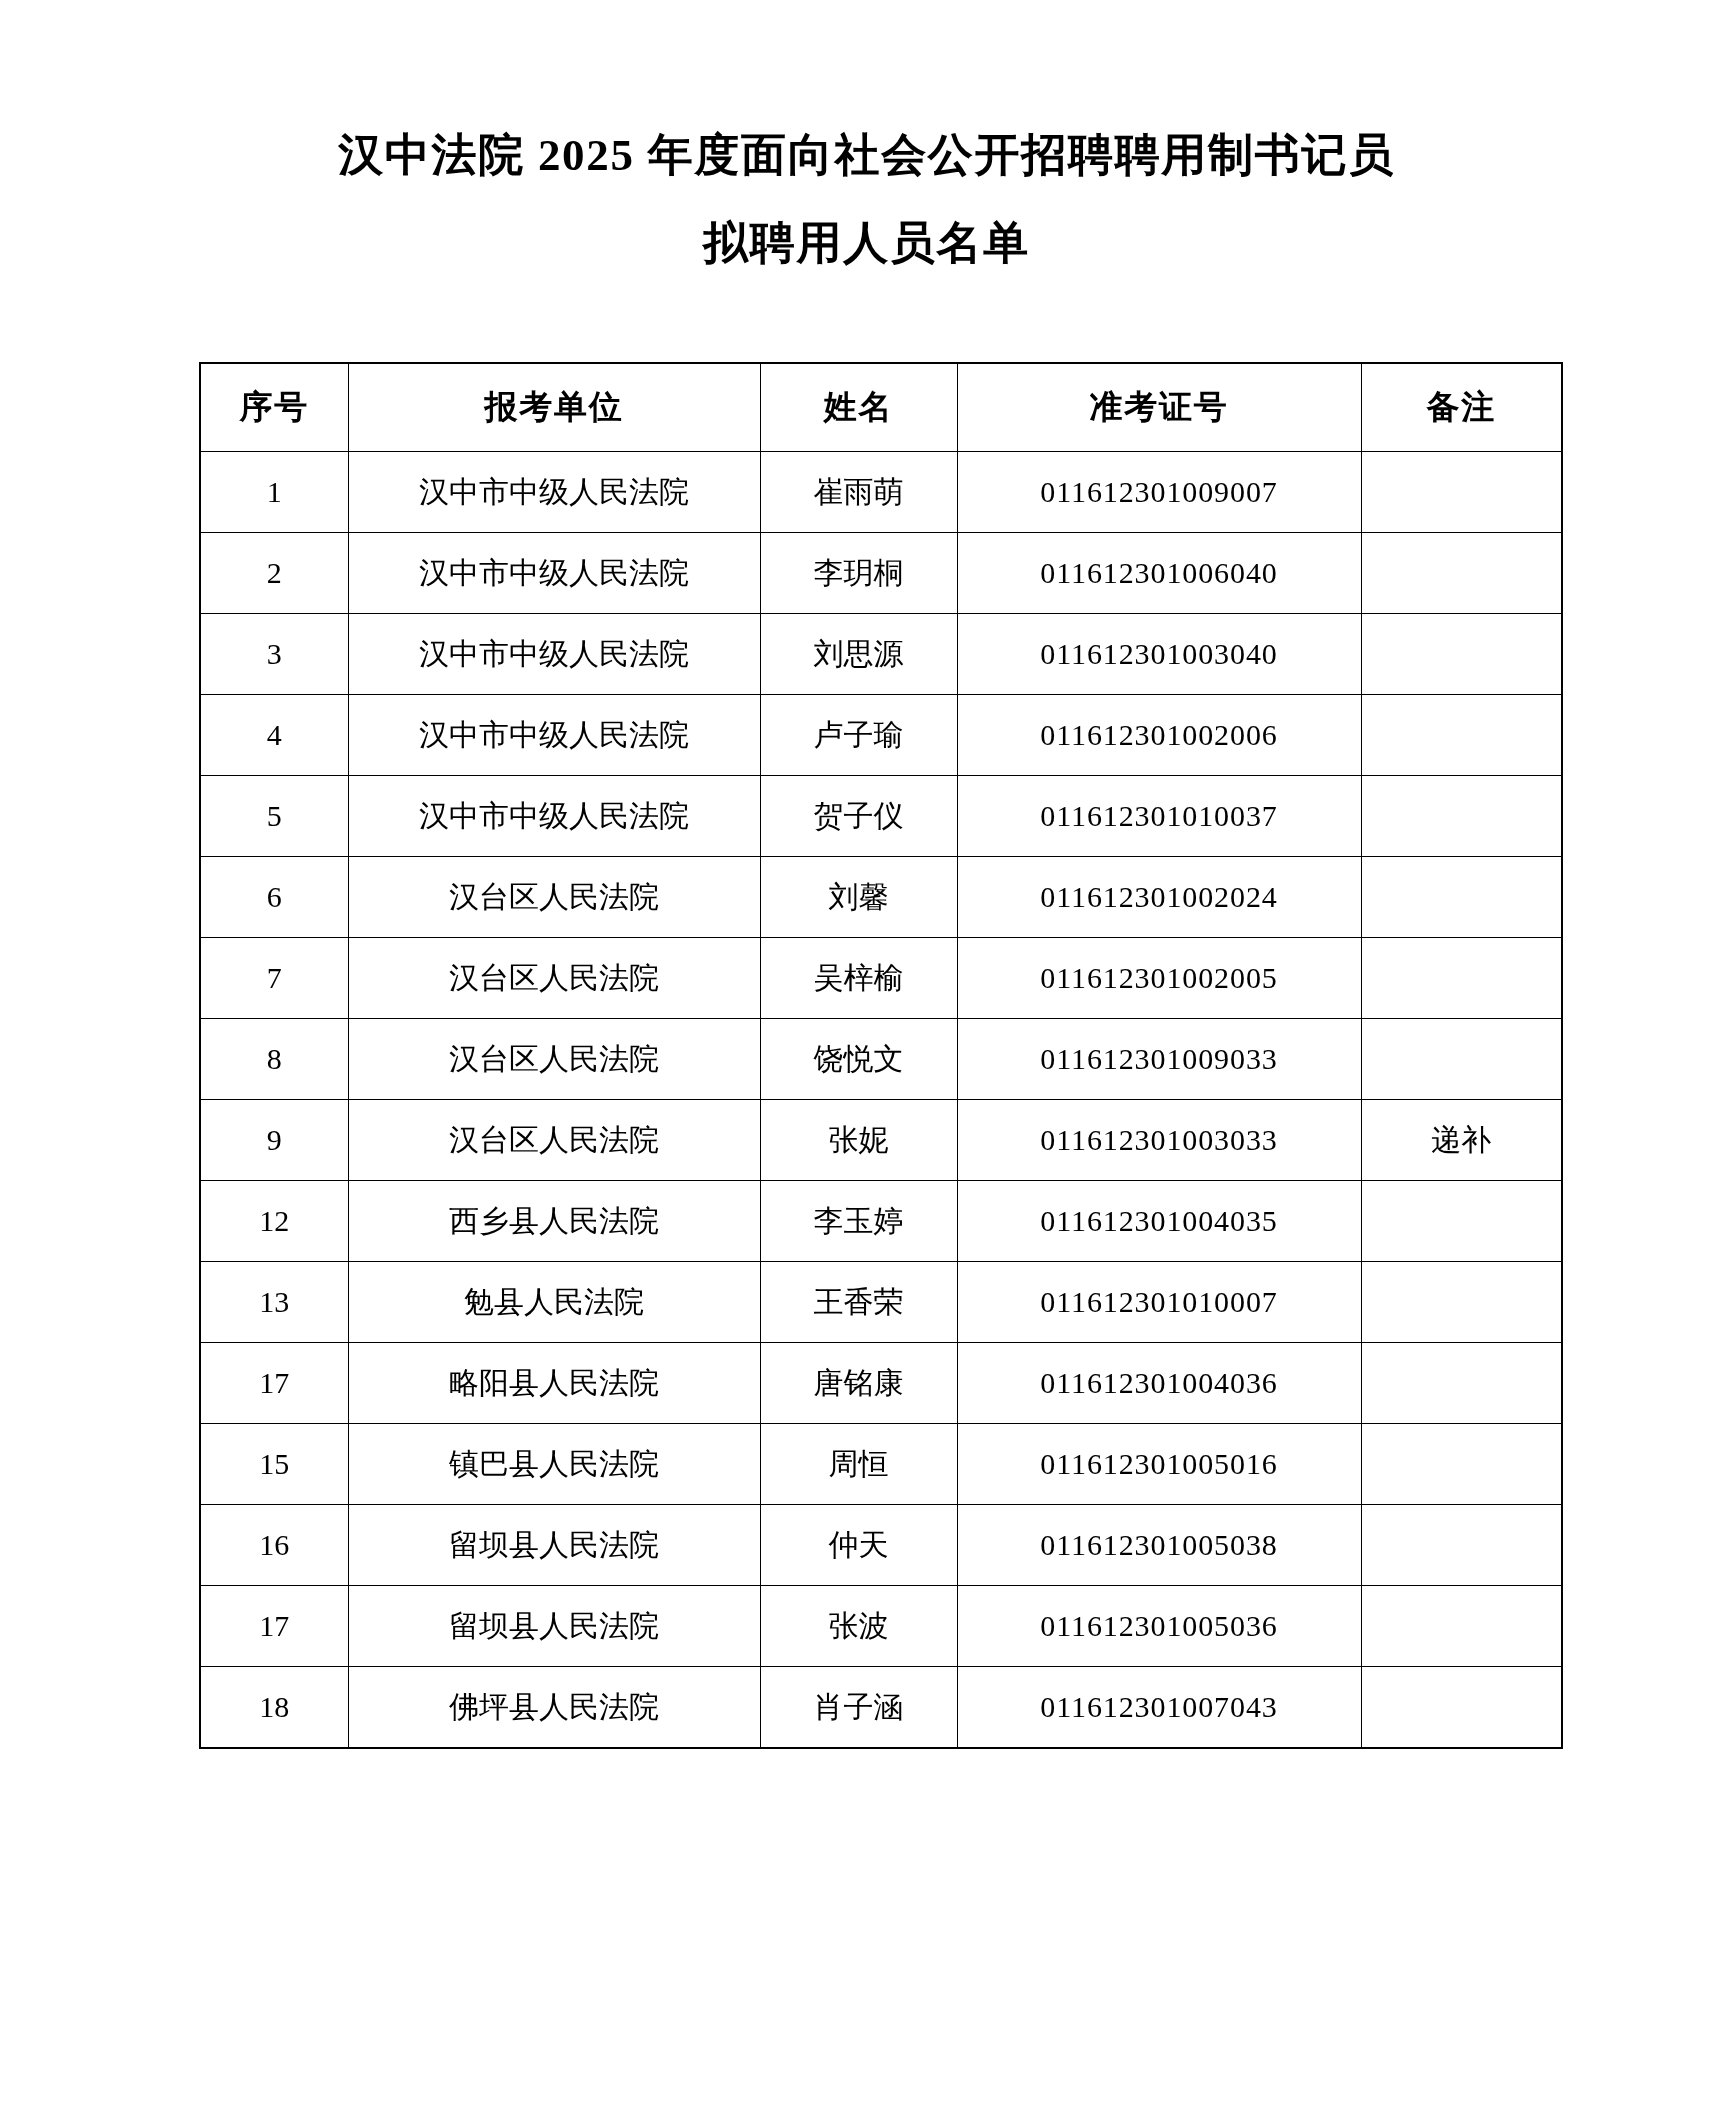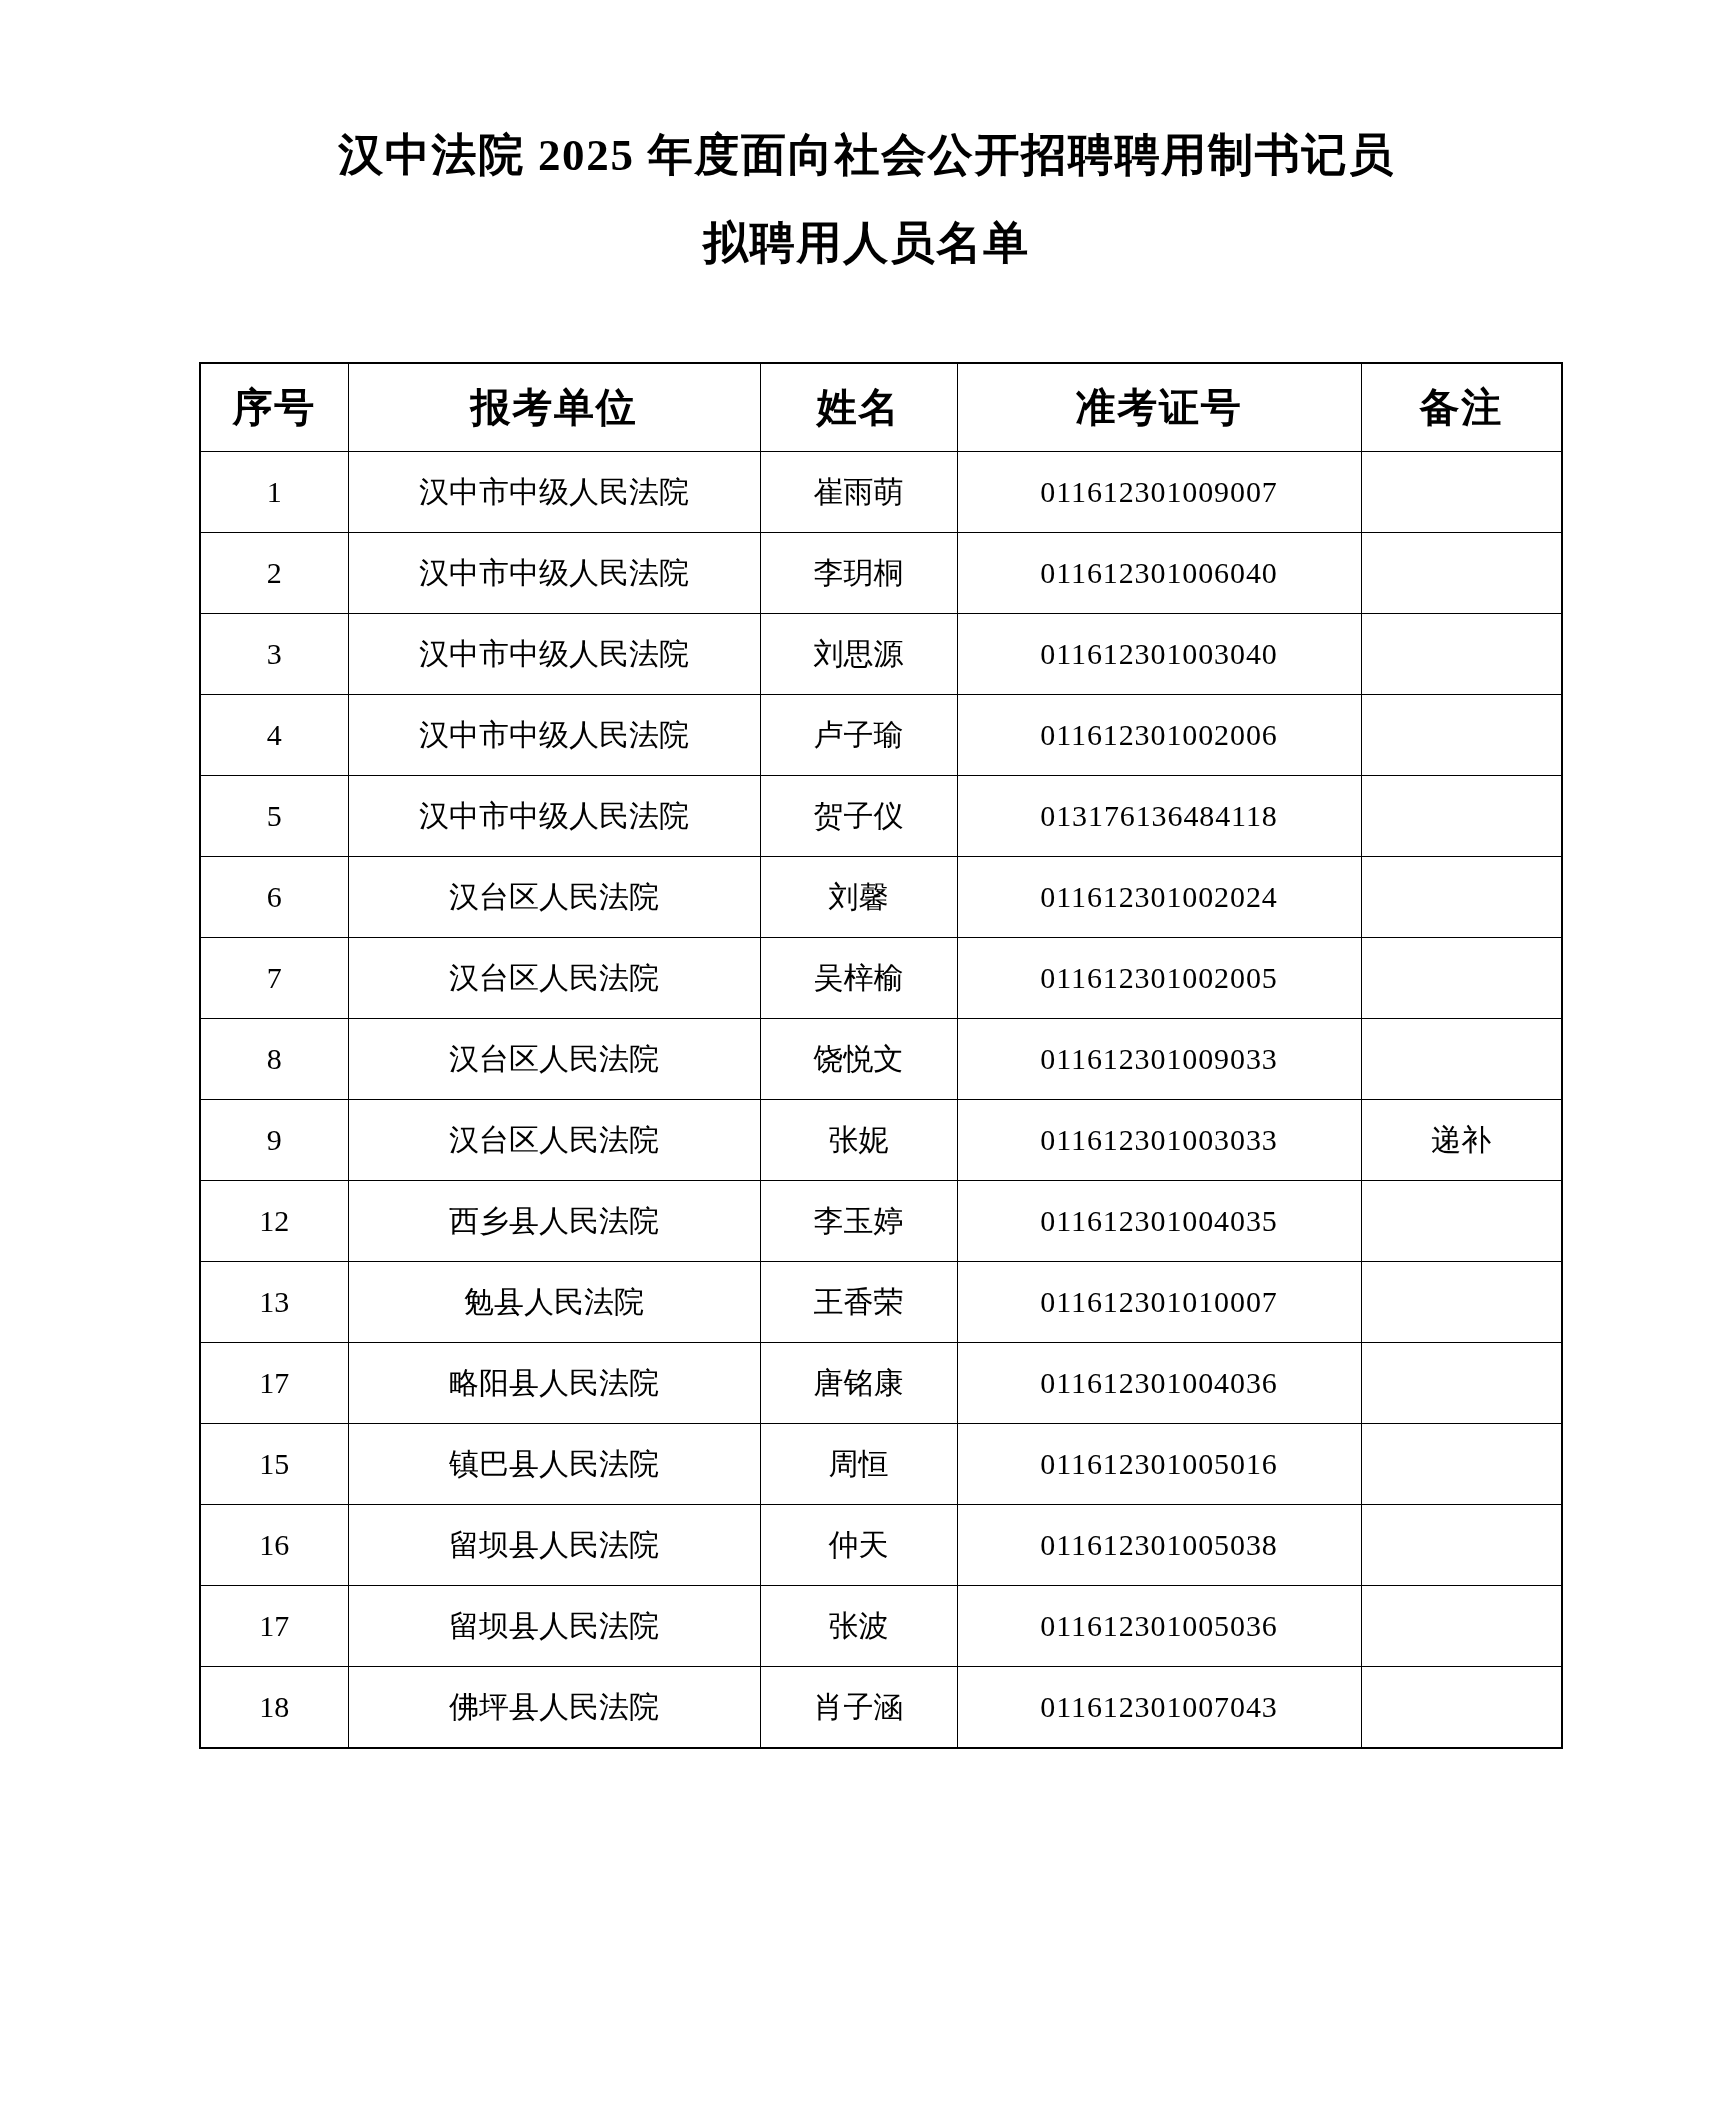--- a/index.html
+++ b/index.html
@@ -51,21 +51,21 @@
     border: 1.7px solid #000000;
     text-align: center;
     vertical-align: middle;
     padding: 0;
     overflow: hidden;
   }
   table.roster th {
     height: 87px;
     font-family: "Liberation Sans", "DejaVu Sans", sans-serif;
     font-weight: bold;
-    font-size: 40px;
+    font-size: 33px;
     letter-spacing: 1.7px;
   }
   table.roster td {
     height: 80px;
     font-family: "Liberation Serif", "DejaVu Serif", serif;
     font-weight: normal;
     font-size: 30px;
   }
   table.roster td.cell-ticket {
     letter-spacing: 0.9px;
@@ -129,21 +129,21 @@
           <td class="cell-unit">汉中市中级人民法院</td>
           <td class="cell-name">卢子瑜</td>
           <td class="cell-ticket">011612301002006</td>
           <td class="cell-remark"></td>
         </tr>
 
         <tr>
           <td class="cell-no">5</td>
           <td class="cell-unit">汉中市中级人民法院</td>
           <td class="cell-name">贺子仪</td>
-          <td class="cell-ticket">013176136484118</td>
+          <td class="cell-ticket">011612301010037</td>
           <td class="cell-remark"></td>
         </tr>
 
         <tr>
           <td class="cell-no">6</td>
           <td class="cell-unit">汉台区人民法院</td>
           <td class="cell-name">刘馨</td>
           <td class="cell-ticket">011612301002024</td>
           <td class="cell-remark"></td>
         </tr>

